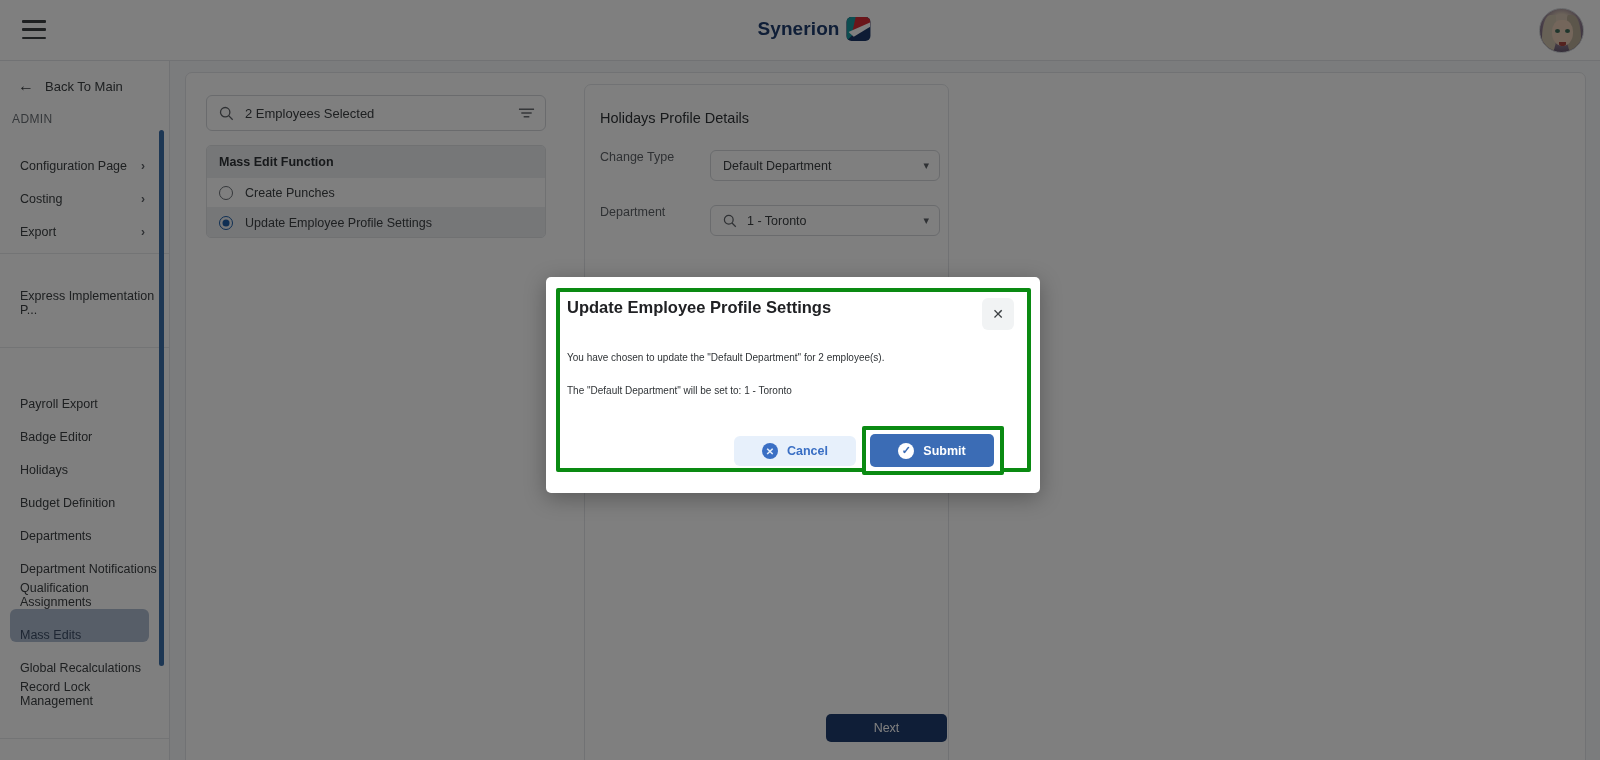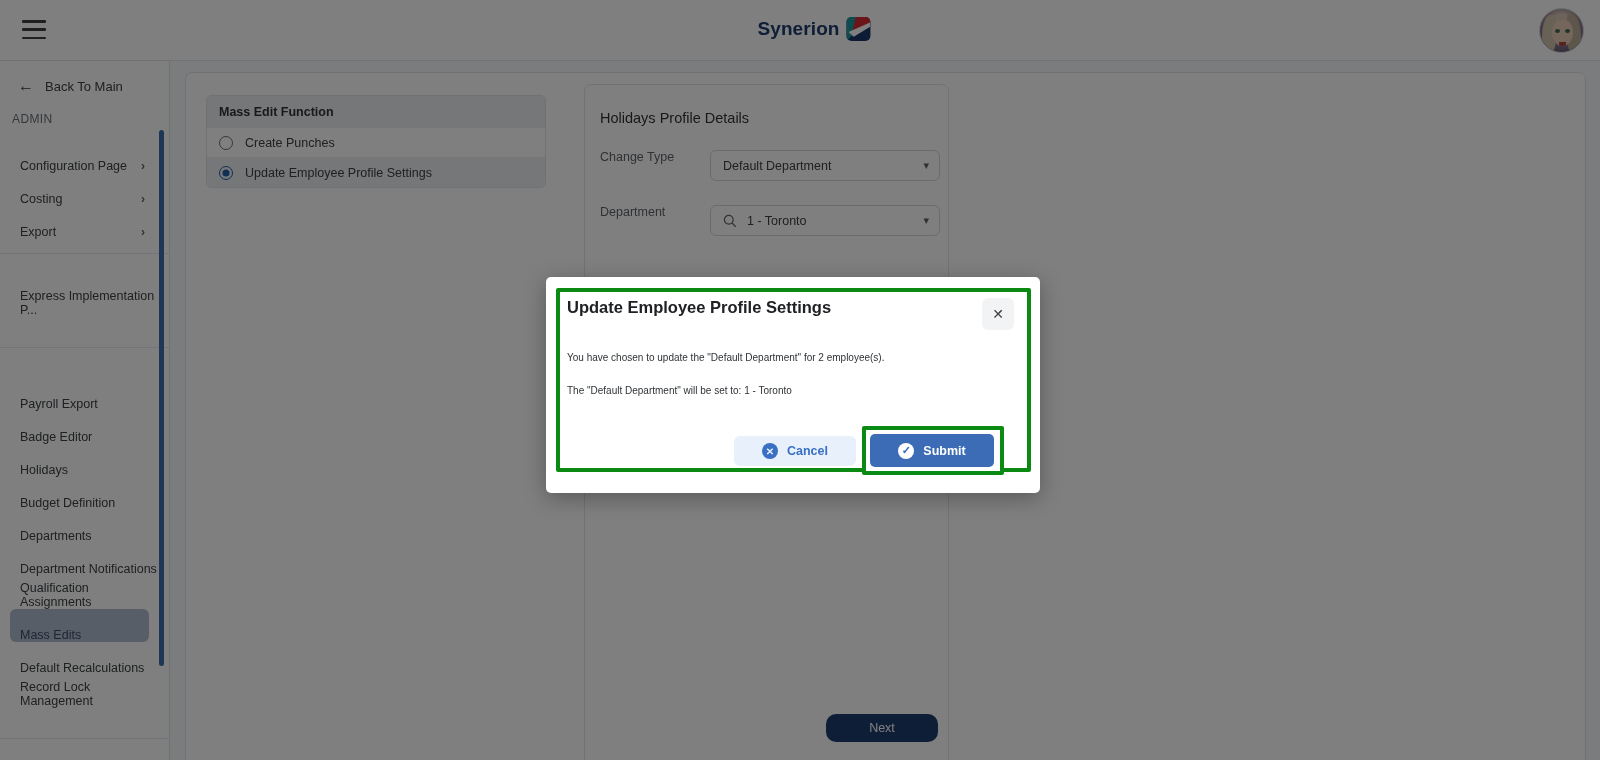--- a/index.html
+++ b/index.html
@@ -118,21 +118,21 @@
   .search-box {
     height: 36px; border: 1px solid #d4d7db; border-radius: 6px;
     display: flex; align-items: center; padding: 0 10px 0 12px;
     background: #fff; cursor: text;
   }
   .search-box .glass { margin-right: 11px; display: flex; }
   .search-txt { font-size: 13px; color: #3c4043; flex: 1; }
   .filter-ic { display: flex; cursor: pointer; }
 
   .fn-card {
-    border: 1px solid #e0e2e5; border-radius: 5px;
+    margin-top: 14px; border: 1px solid #e0e2e5; border-radius: 5px;
     overflow: hidden; background: #fff;
   }
   .fn-head {
     height: 31px; background: #eceef1; display: flex; align-items: center;
     padding: 0 0 0 12px; font-size: 12.5px; font-weight: bold; color: #2f3336;
   }
   .fn-row {
     height: 30px; display: flex; align-items: center; padding: 0 0 0 12px;
     font-size: 12.5px; color: #3c4043; cursor: pointer;
     border-top: 1px solid #edeff1;
@@ -162,21 +162,21 @@
     width: 230px; height: 31px; border: 1px solid #d4d7db; border-radius: 6px;
     display: flex; align-items: center; padding: 0 10px 0 12px;
     font-size: 12.5px; color: #3c4043; cursor: pointer; background: #fff;
   }
   .rp-select .val { flex: 1; }
   .rp-select .pre-glass { margin-right: 10px; display: flex; }
   .caret { color: #5f6368; font-size: 11px; }
 
   .next-btn {
     position: absolute; left: 640px; top: 641px;
-    width: 112px; height: 28px; border-radius: 10px;
+    width: 121px; height: 28px; border-radius: 5px;
     background: #1f3d6e; color: #fff; font-size: 12.5px;
     display: flex; align-items: center; justify-content: center;
     cursor: pointer; border: none;
   }
 
   
   .scrim { position: absolute; inset: 0; background: rgba(0,0,0,0.5); }
 
   
   .modal {
@@ -319,38 +319,54 @@
         <div class="nav-item">
           <span>Department Notifications</span>
         </div>
         <div class="nav-item">
           <span>Qualification Assignments</span>
         </div>
         <div class="nav-item active">
           <span>Mass Edits</span>
         </div>
         <div class="nav-item">
-          <span>Default Recalculations</span>
+          <span>Global Recalculations</span>
         </div>
         <div class="nav-item">
           <span>Record Lock Management</span>
         </div>
       </div>
 
       <div class="nav-gap"></div>
       <div class="nav-divider"></div>
       <div class="nav-gap"></div>
 
       <div class="sb-scroll"></div>
     </div>
 
     <div class="main">
       <div class="content-card">
 
         <div class="left-col">
+          <div class="search-box">
+            <span class="glass">
+              <svg width="15" height="15" viewBox="0 0 16 16">
+                <circle cx="6.6" cy="6.6" r="5" fill="none" stroke="#5f6368" stroke-width="1.4"></circle>
+                <line x1="10.3" y1="10.3" x2="14.6" y2="14.6" stroke="#5f6368" stroke-width="1.4"></line>
+              </svg>
+            </span>
+            <span class="search-txt">2 Employees Selected</span>
+            <span class="filter-ic">
+              <svg width="17" height="14" viewBox="0 0 18 14">
+                <line x1="1" y1="3" x2="17" y2="3" stroke="#5f6368" stroke-width="1.5"></line>
+                <line x1="3.5" y1="7" x2="14.5" y2="7" stroke="#5f6368" stroke-width="1.5"></line>
+                <line x1="6" y1="11" x2="12" y2="11" stroke="#5f6368" stroke-width="1.5"></line>
+              </svg>
+            </span>
+          </div>
 
           <div class="fn-card">
             <div class="fn-head">Mass Edit Function</div>
             <div class="fn-row">
               <span class="radio"></span>
               <span>Create Punches</span>
             </div>
             <div class="fn-row sel">
               <span class="radio on"></span>
               <span>Update Employee Profile Settings</span>

